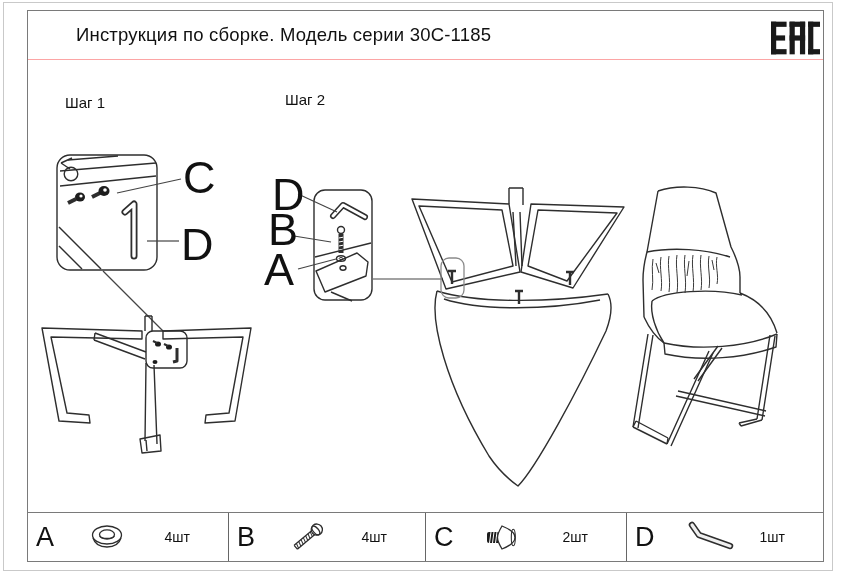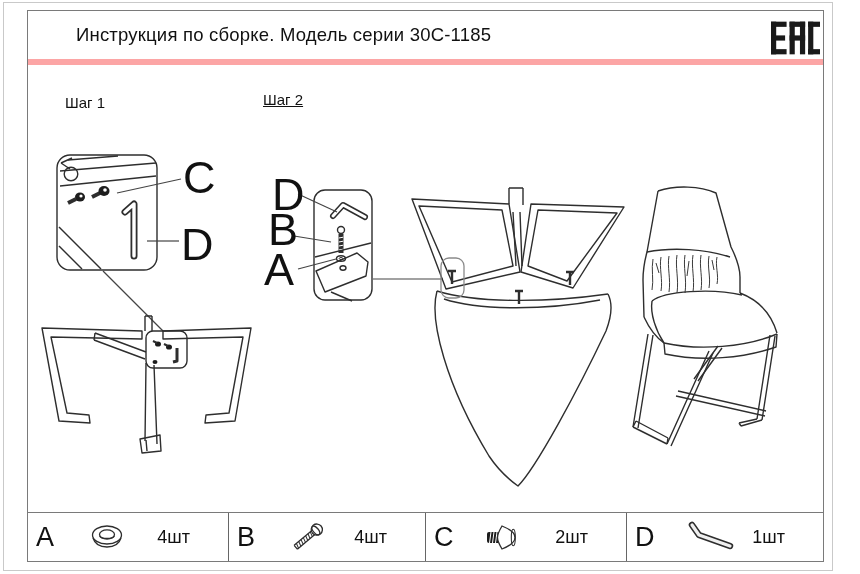--- a/index.html
+++ b/index.html
@@ -2,42 +2,42 @@
 <html><head>
 <meta charset="utf-8">
 <style>
   html,body{margin:0;padding:0;}
   body{
     width:860px;height:574px;position:relative;background:#ffffff;
     font-family:"Liberation Sans", sans-serif;overflow:hidden;color:#111;
   }
   .outer-border{position:absolute;left:3px;top:2px;width:828px;height:567px;border:1px solid #c9c9c9;}
   .content-frame{position:absolute;left:27px;top:10px;width:795px;height:550px;border:1px solid #7a7a7a;background:#fff;}
-  .title-row{position:absolute;left:0;top:0;width:100%;height:48px;border-bottom:6px solid #fca5a5;}
+  .title-row{position:absolute;left:0;top:0;width:100%;height:48px;border-bottom:1px solid #fca5a5;}
   .doc-title{position:absolute;left:48px;top:0;line-height:48px;font-size:18.5px;letter-spacing:.2px;white-space:nowrap;}
   .eac{position:absolute;right:3px;top:7px;}
   .step-label{position:absolute;font-size:15px;z-index:3;}
   #step1-label{left:65px;top:94px;}
-  #step2-label{left:263px;top:91px;text-decoration:underline;}
+  #step2-label{left:285px;top:91px;}
   .callout{position:absolute;font-size:45px;line-height:1;z-index:3;font-weight:400;}
   #callout-c1{left:183px;top:155px;}
   #callout-d1{left:181px;top:222px;}
   #callout-d2{left:272px;top:172px;}
   #callout-b2{left:268px;top:207px;}
   #callout-a2{left:264px;top:247px;}
   .art{position:absolute;left:0;top:0;z-index:1;}
   .parts-row{position:absolute;left:0;bottom:0;width:100%;height:48px;border-top:1px solid #7a7a7a;display:flex;background:#fff;}
   .part-cell{display:flex;align-items:center;height:100%;box-sizing:border-box;}
   .part-cell.b1{width:201px;border-right:1px solid #666;}
   .part-cell.b2{width:197px;border-right:1px solid #666;}
   .part-cell.b3{width:201px;border-right:1px solid #666;}
   .part-cell.b4{flex:1;}
   .part-letter{font-size:27px;margin-left:8px;width:28px;}
   .part-icon{margin-left:20px;}
-  .part-qty{font-size:18px;margin-left:auto;margin-right:38px;}
+  .part-qty{font-size:14px;margin-left:auto;margin-right:38px;}
 </style>
 </head>
 <body>
 
 <div class="outer-border"></div>
 
 <div class="content-frame">
   <div class="title-row">
     <div class="doc-title">Инструкция по сборке. Модель серии 30С-1185</div>
     <svg class="eac" width="49" height="40" viewBox="0 0 66 44">

